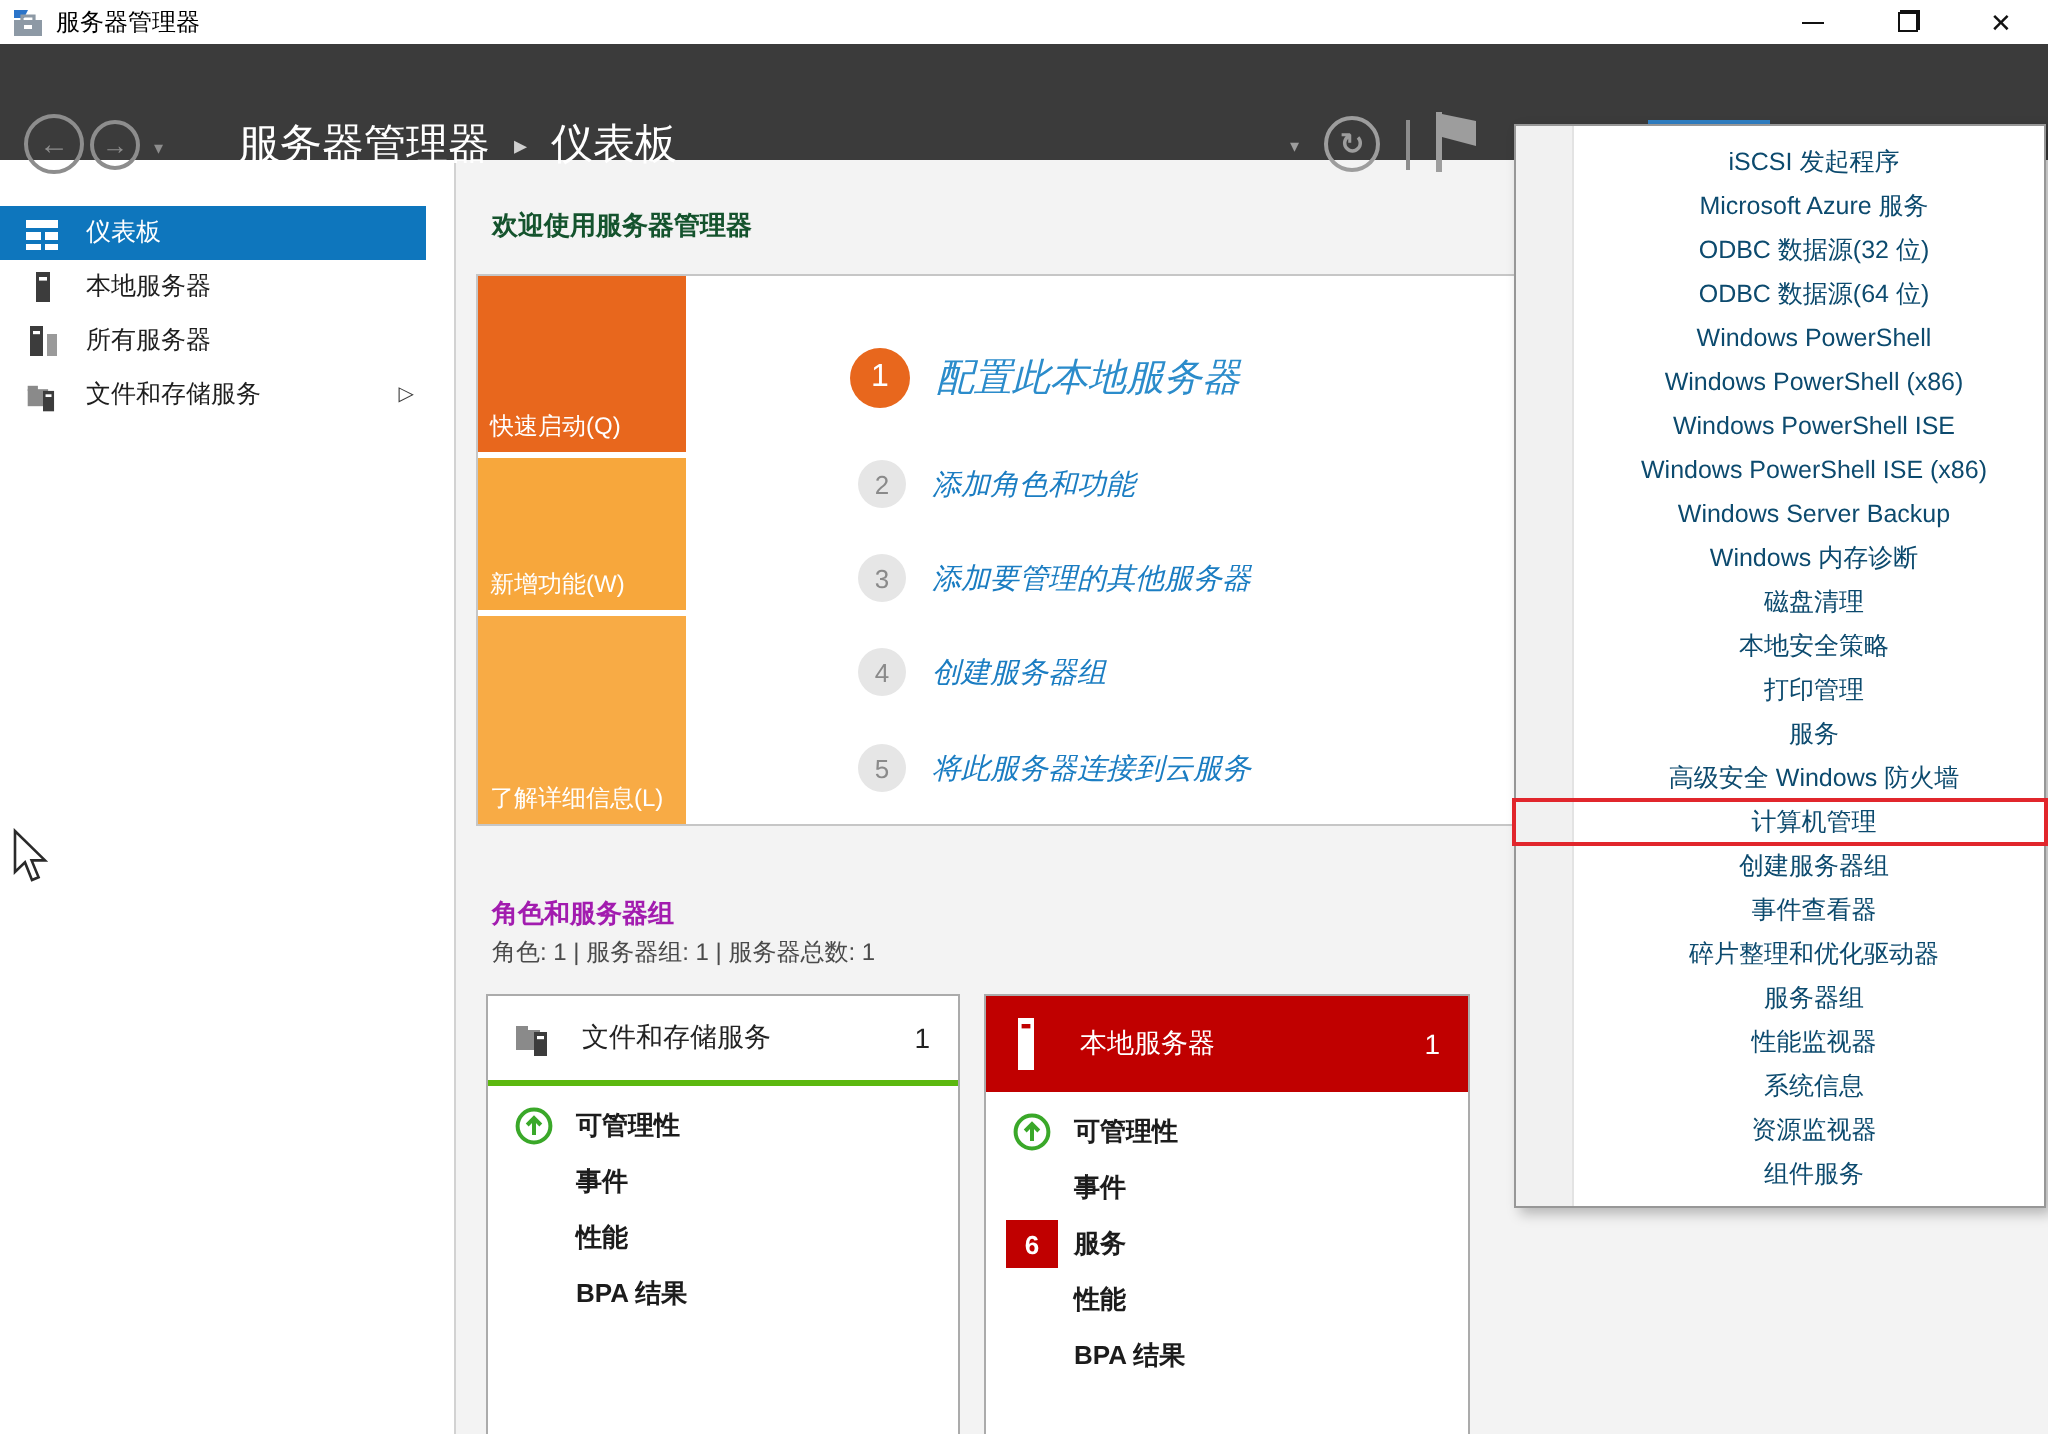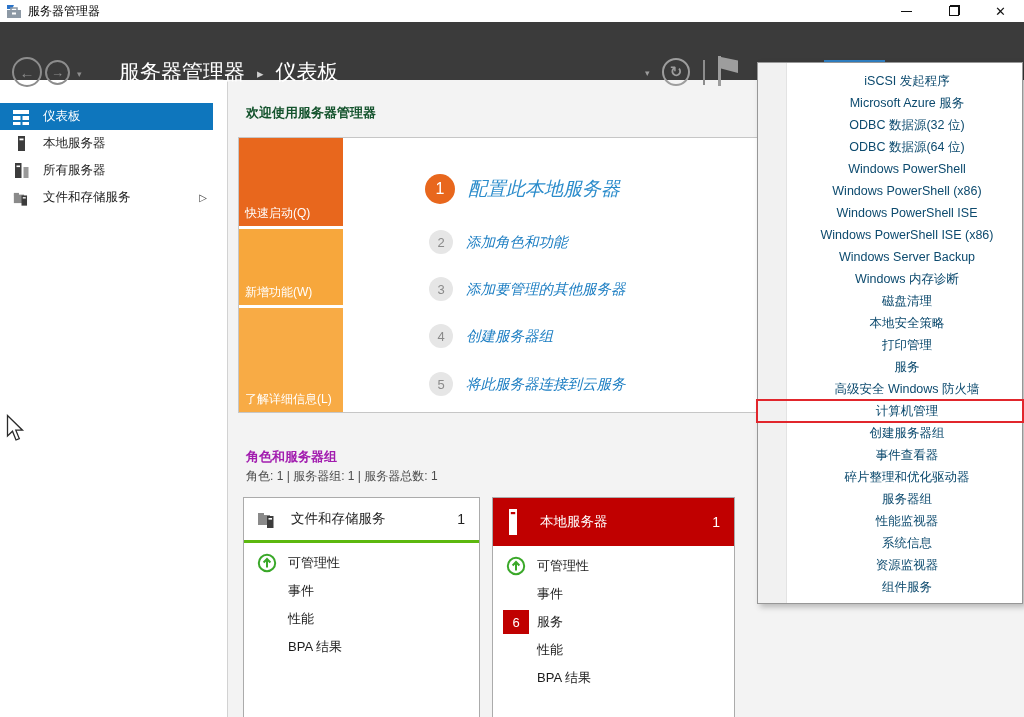--- a/index.html
+++ b/index.html
@@ -86,21 +86,21 @@
   .card-1 { left:15px; width:237px; height:221px; }
   .card-2 { left:264px; width:243px; height:221px; }
   .card-header { display:flex; align-items:center; padding-left:13px; }
   .card.ok .card-header { height:42px; color:#222; }
   .card.critical .card-header { height:48px; background:#c00000; color:#fff; }
   .card-header .card-icon { width:24px; height:26px; margin-right:10px; display:flex; align-items:center; }
   .card-header .card-title { font-size:13.5px; }
   .card-header .card-count { margin-left:auto; padding-right:14px; font-size:14px; }
   .card-underline { height:3px; background:#5cb80f; width:100%; }
   .card-items { list-style:none; padding-top:6px; }
-  .card-items li { height:28px; display:flex; align-items:center; padding-left:10px; font-size:13px; color:#1c1c1c; cursor:pointer; }
+  .card-items li { height:28px; display:flex; align-items:center; padding-left:10px; font-size:13px; color:#1c1c1c; cursor:pointer;font-weight:bold; }
   .itm-icon { width:26px; height:24px; margin-right:8px; display:flex; align-items:center; justify-content:center; flex:none; }
   .itm-badge { width:26px; height:24px; margin-right:8px; background:#c00000; color:#fff; font-size:13px;
     display:flex; align-items:center; justify-content:center; flex:none; }
 
   
   .tools-menu { position:absolute; left:757px; top:62px; width:266px; background:#ffffff;
     border:1px solid #979797; box-shadow:3px 3px 6px rgba(0,0,0,0.25); z-index:50; padding:7px 0 5px 0; }
   .tools-menu::before { content:""; position:absolute; left:0; top:0; bottom:0; width:28px;
     background:#f1f1f1; border-right:1px solid #e3e3e3; }
   .tools-menu ul { list-style:none; position:relative; }

